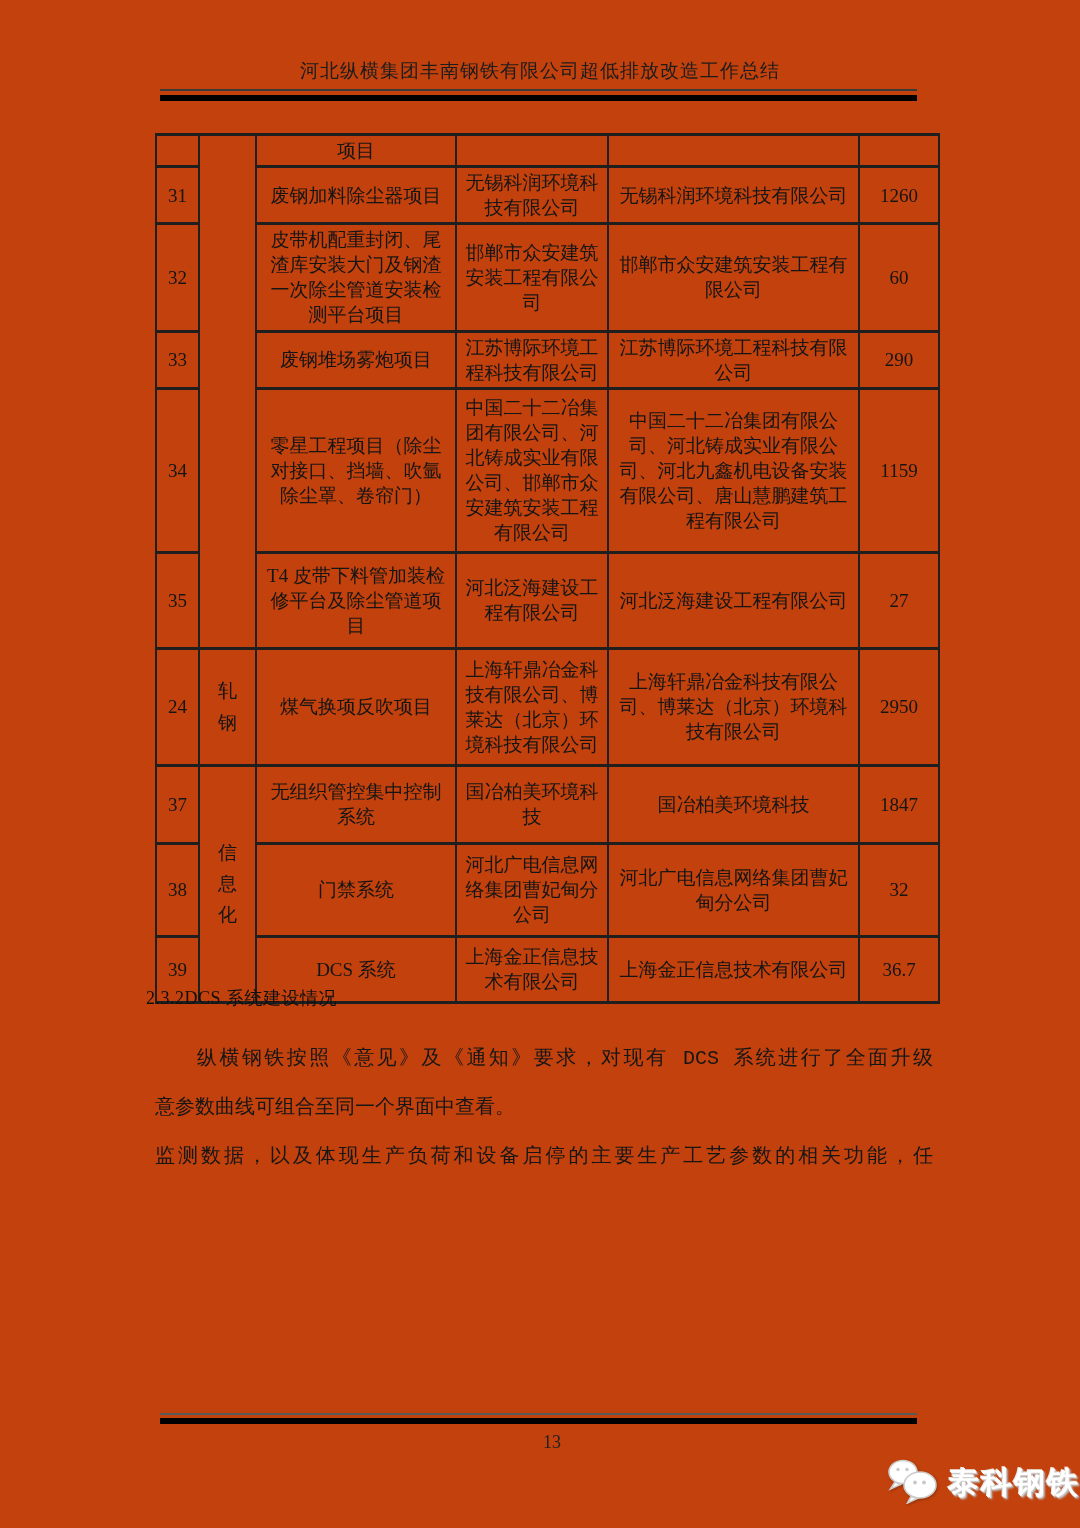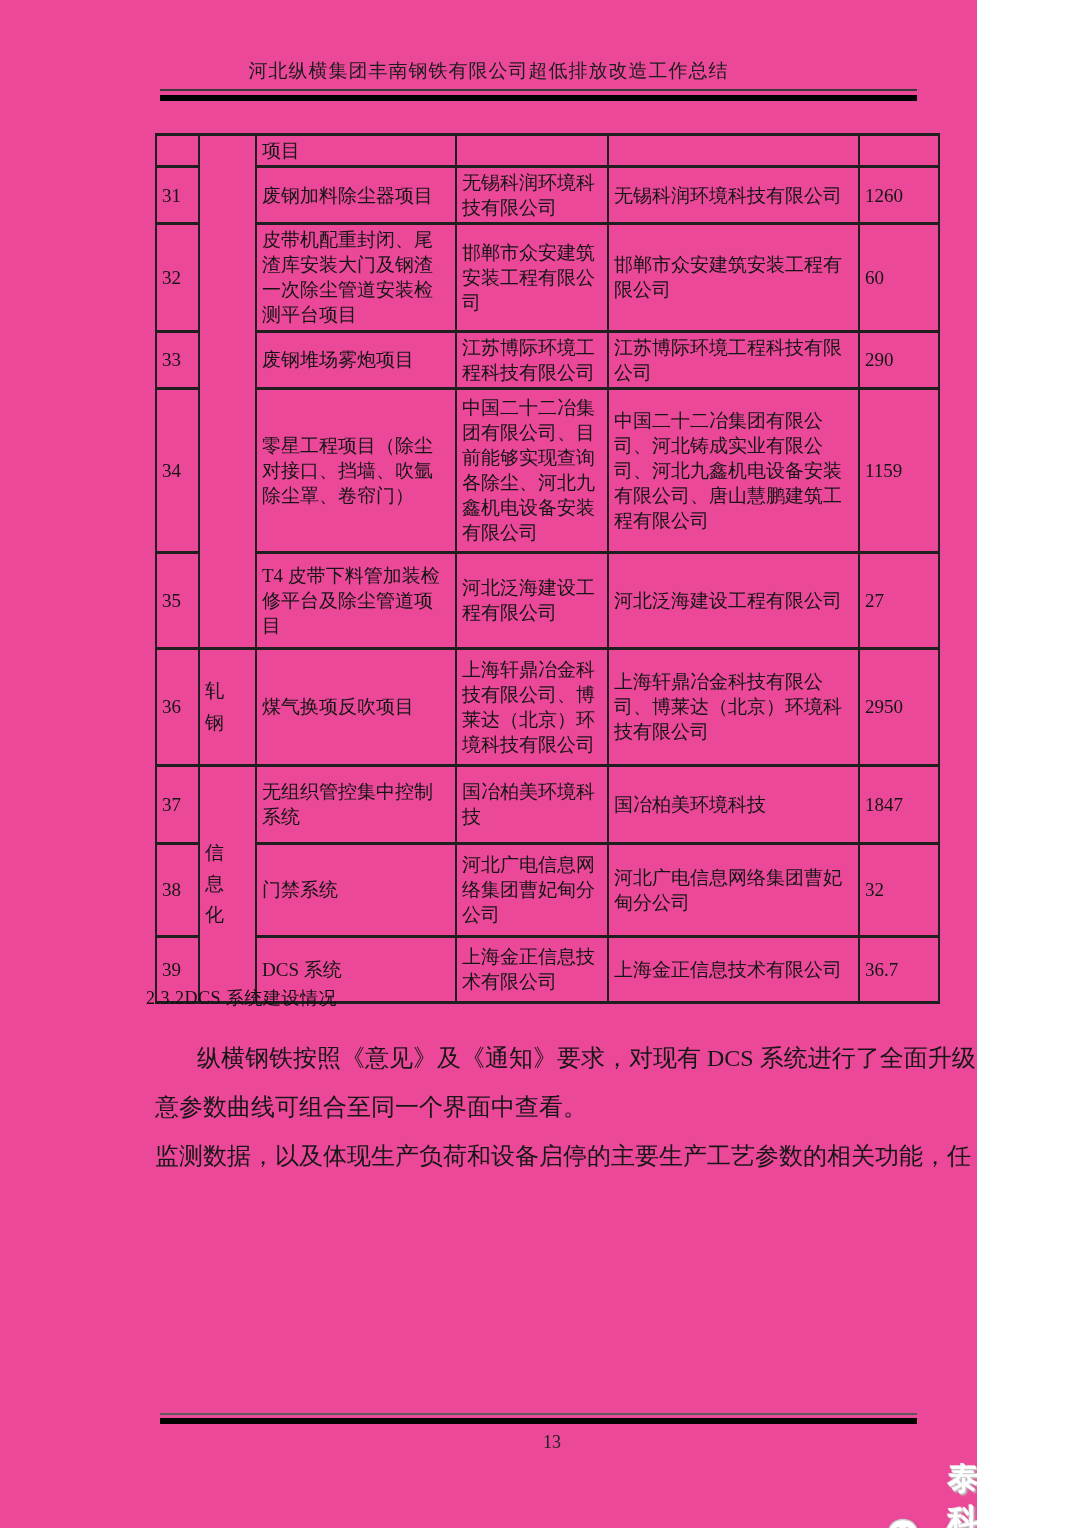--- a/index.html
+++ b/index.html
@@ -1,43 +1,43 @@
 <!DOCTYPE html>
 <html><head>
 <meta charset="utf-8">
 <style>
   html,body{margin:0;padding:0;background:#ffffff;}
   .page{
-    position:relative;width:977px;height:1528px;background:#ec4899;
+    position:relative;width:1080px;height:1528px;background:#c2410c;
     font-family:"Liberation Serif","DejaVu Serif",serif;color:#141414;overflow:hidden;
   }
   
   .header-title{
     position:absolute;top:58px;left:0;width:100%;text-align:center;
     font-size:19px;letter-spacing:1px;color:#1c1c1c;
   }
   .header-rule-thin{position:absolute;top:89px;left:160px;width:757px;height:2px;background:#3a3a3a;}
   .header-rule-thick{position:absolute;top:95px;left:160px;width:757px;height:6px;background:#000;}
   
   .tbl{
     position:absolute;left:155px;top:133px;width:783px;
-    border-collapse:collapse;table-layout:fixed;text-align:left;
+    border-collapse:collapse;table-layout:fixed;text-align:center;
     font-size:19px;line-height:1.32;color:#151515;
   }
   .tbl td{
     border:2px solid #1f1f1f;border-top-width:3px;border-bottom-width:3px;
     padding:2px 5px;vertical-align:middle;overflow:hidden;
   }
   .stack{display:inline-block;width:1.05em;word-break:break-all;line-height:1.65;}
   
   .section-heading{
     position:absolute;top:986px;left:146px;font-size:18px;font-weight:400;
     letter-spacing:0.5px;color:#101010;
   }
-  .paragraph{position:absolute;top:1034px;left:155px;width:778px;font-size:24px;color:#161616;}
+  .paragraph{position:absolute;top:1034px;left:155px;width:778px;font-size:20px;color:#161616;font-family:Liberation Mono, monospace;}
   .para-line{height:49px;line-height:49px;text-align:justify;text-align-last:justify;white-space:nowrap;}
   .para-line.first{padding-left:42px;}
   .para-line.last{text-align-last:left;}
   
   .footer-rule-thin{position:absolute;top:1413px;left:160px;width:757px;height:2px;background:#5a5a5a;}
   .footer-rule-thick{position:absolute;top:1418px;left:160px;width:757px;height:6px;background:#000;}
   .page-number{position:absolute;top:1432px;left:0;width:1080px;text-align:center;font-size:18px;color:#222;margin-left:12px;}
   
   .watermark{
     position:absolute;top:1458px;left:886px;display:flex;align-items:center;gap:8px;
@@ -93,33 +93,33 @@
     <tr style="height:53px">
       <td>33</td>
       <td>废钢堆场雾炮项目</td>
       <td>江苏博际环境工程科技有限公司</td>
       <td>江苏博际环境工程科技有限公司</td>
       <td>290</td>
     </tr>
     <tr style="height:164px">
       <td>34</td>
       <td>零星工程项目（除尘对接口、挡墙、吹氩除尘罩、卷帘门）</td>
-      <td>中国二十二冶集团有限公司、目前能够实现查询各除尘、河北九鑫机电设备安装有限公司</td>
+      <td>中国二十二冶集团有限公司、河北铸成实业有限公司、邯郸市众安建筑安装工程有限公司</td>
       <td>中国二十二冶集团有限公司、河北铸成实业有限公司、河北九鑫机电设备安装有限公司、唐山慧鹏建筑工程有限公司</td>
       <td>1159</td>
     </tr>
     <tr style="height:96px">
       <td>35</td>
       <td>T4 皮带下料管加装检修平台及除尘管道项目</td>
       <td>河北泛海建设工程有限公司</td>
       <td>河北泛海建设工程有限公司</td>
       <td>27</td>
     </tr>
     <tr style="height:117px">
-      <td>36</td>
+      <td>24</td>
       <td><span class="stack">轧钢</span></td>
       <td>煤气换项反吹项目</td>
       <td>上海轩鼎冶金科技有限公司、博莱达（北京）环境科技有限公司</td>
       <td>上海轩鼎冶金科技有限公司、博莱达（北京）环境科技有限公司</td>
       <td>2950</td>
     </tr>
     <tr style="height:78px">
       <td>37</td>
       <td rowspan="3"><span class="stack">信息化</span></td>
       <td>无组织管控集中控制系统</td>

